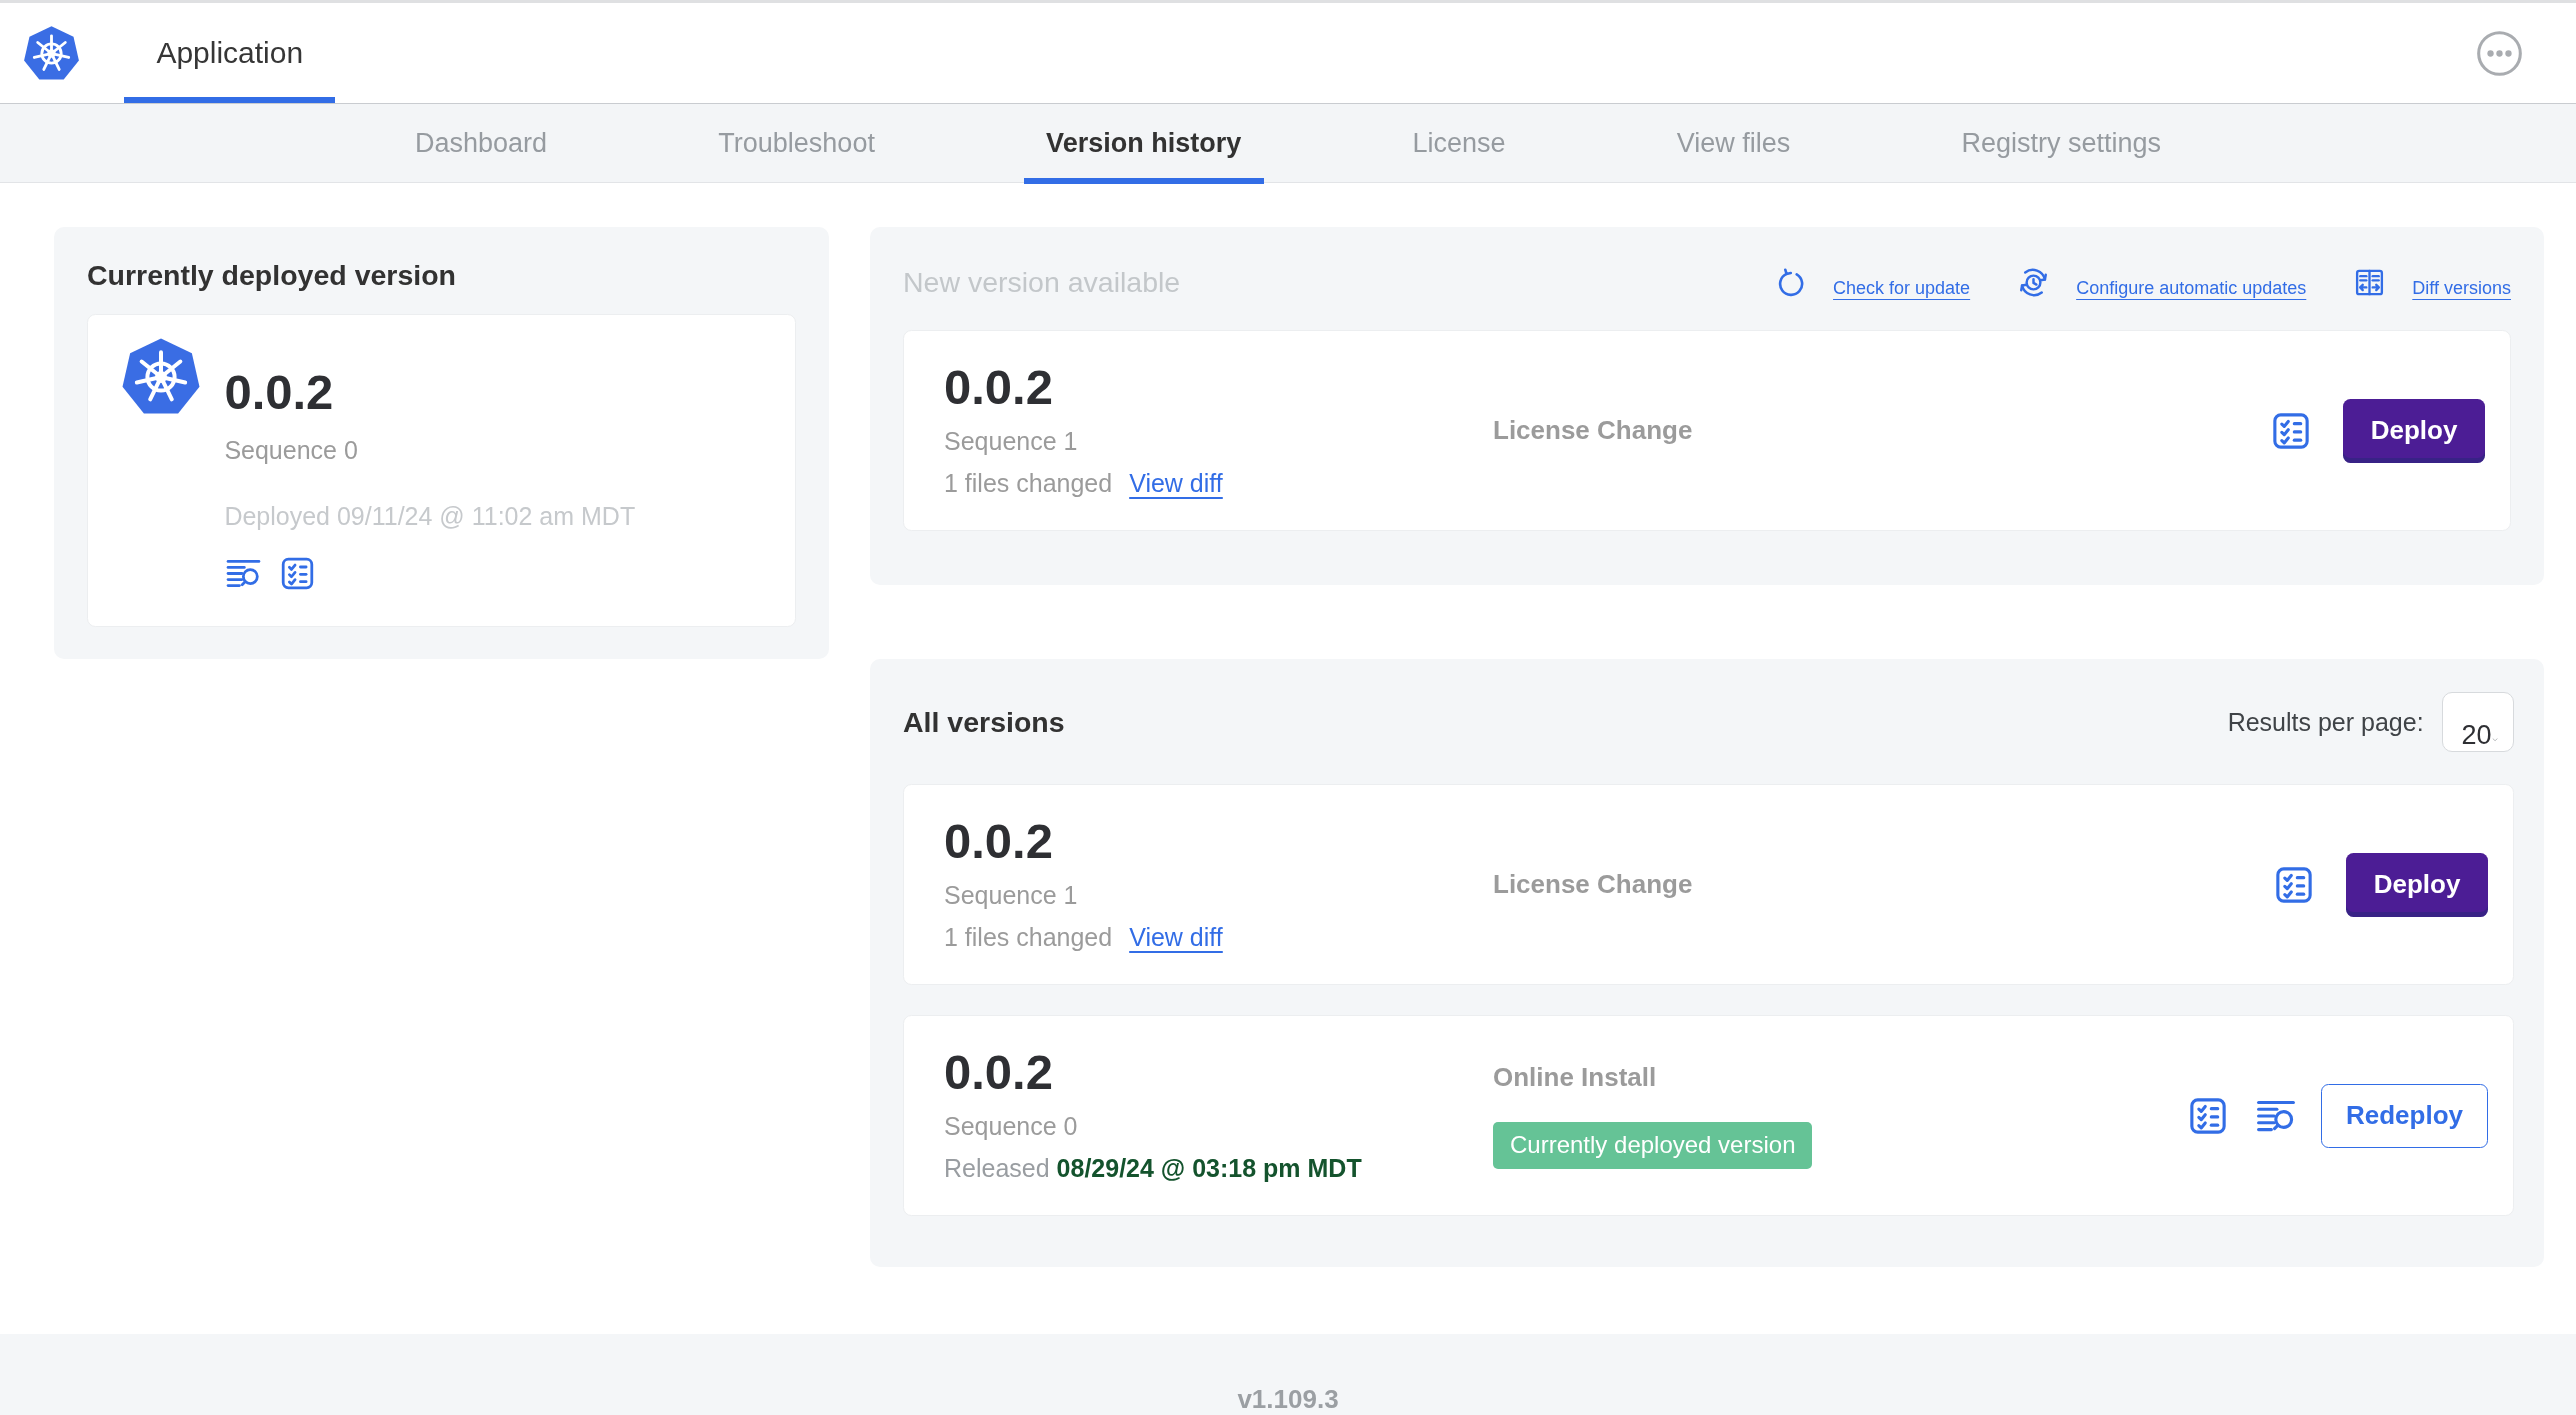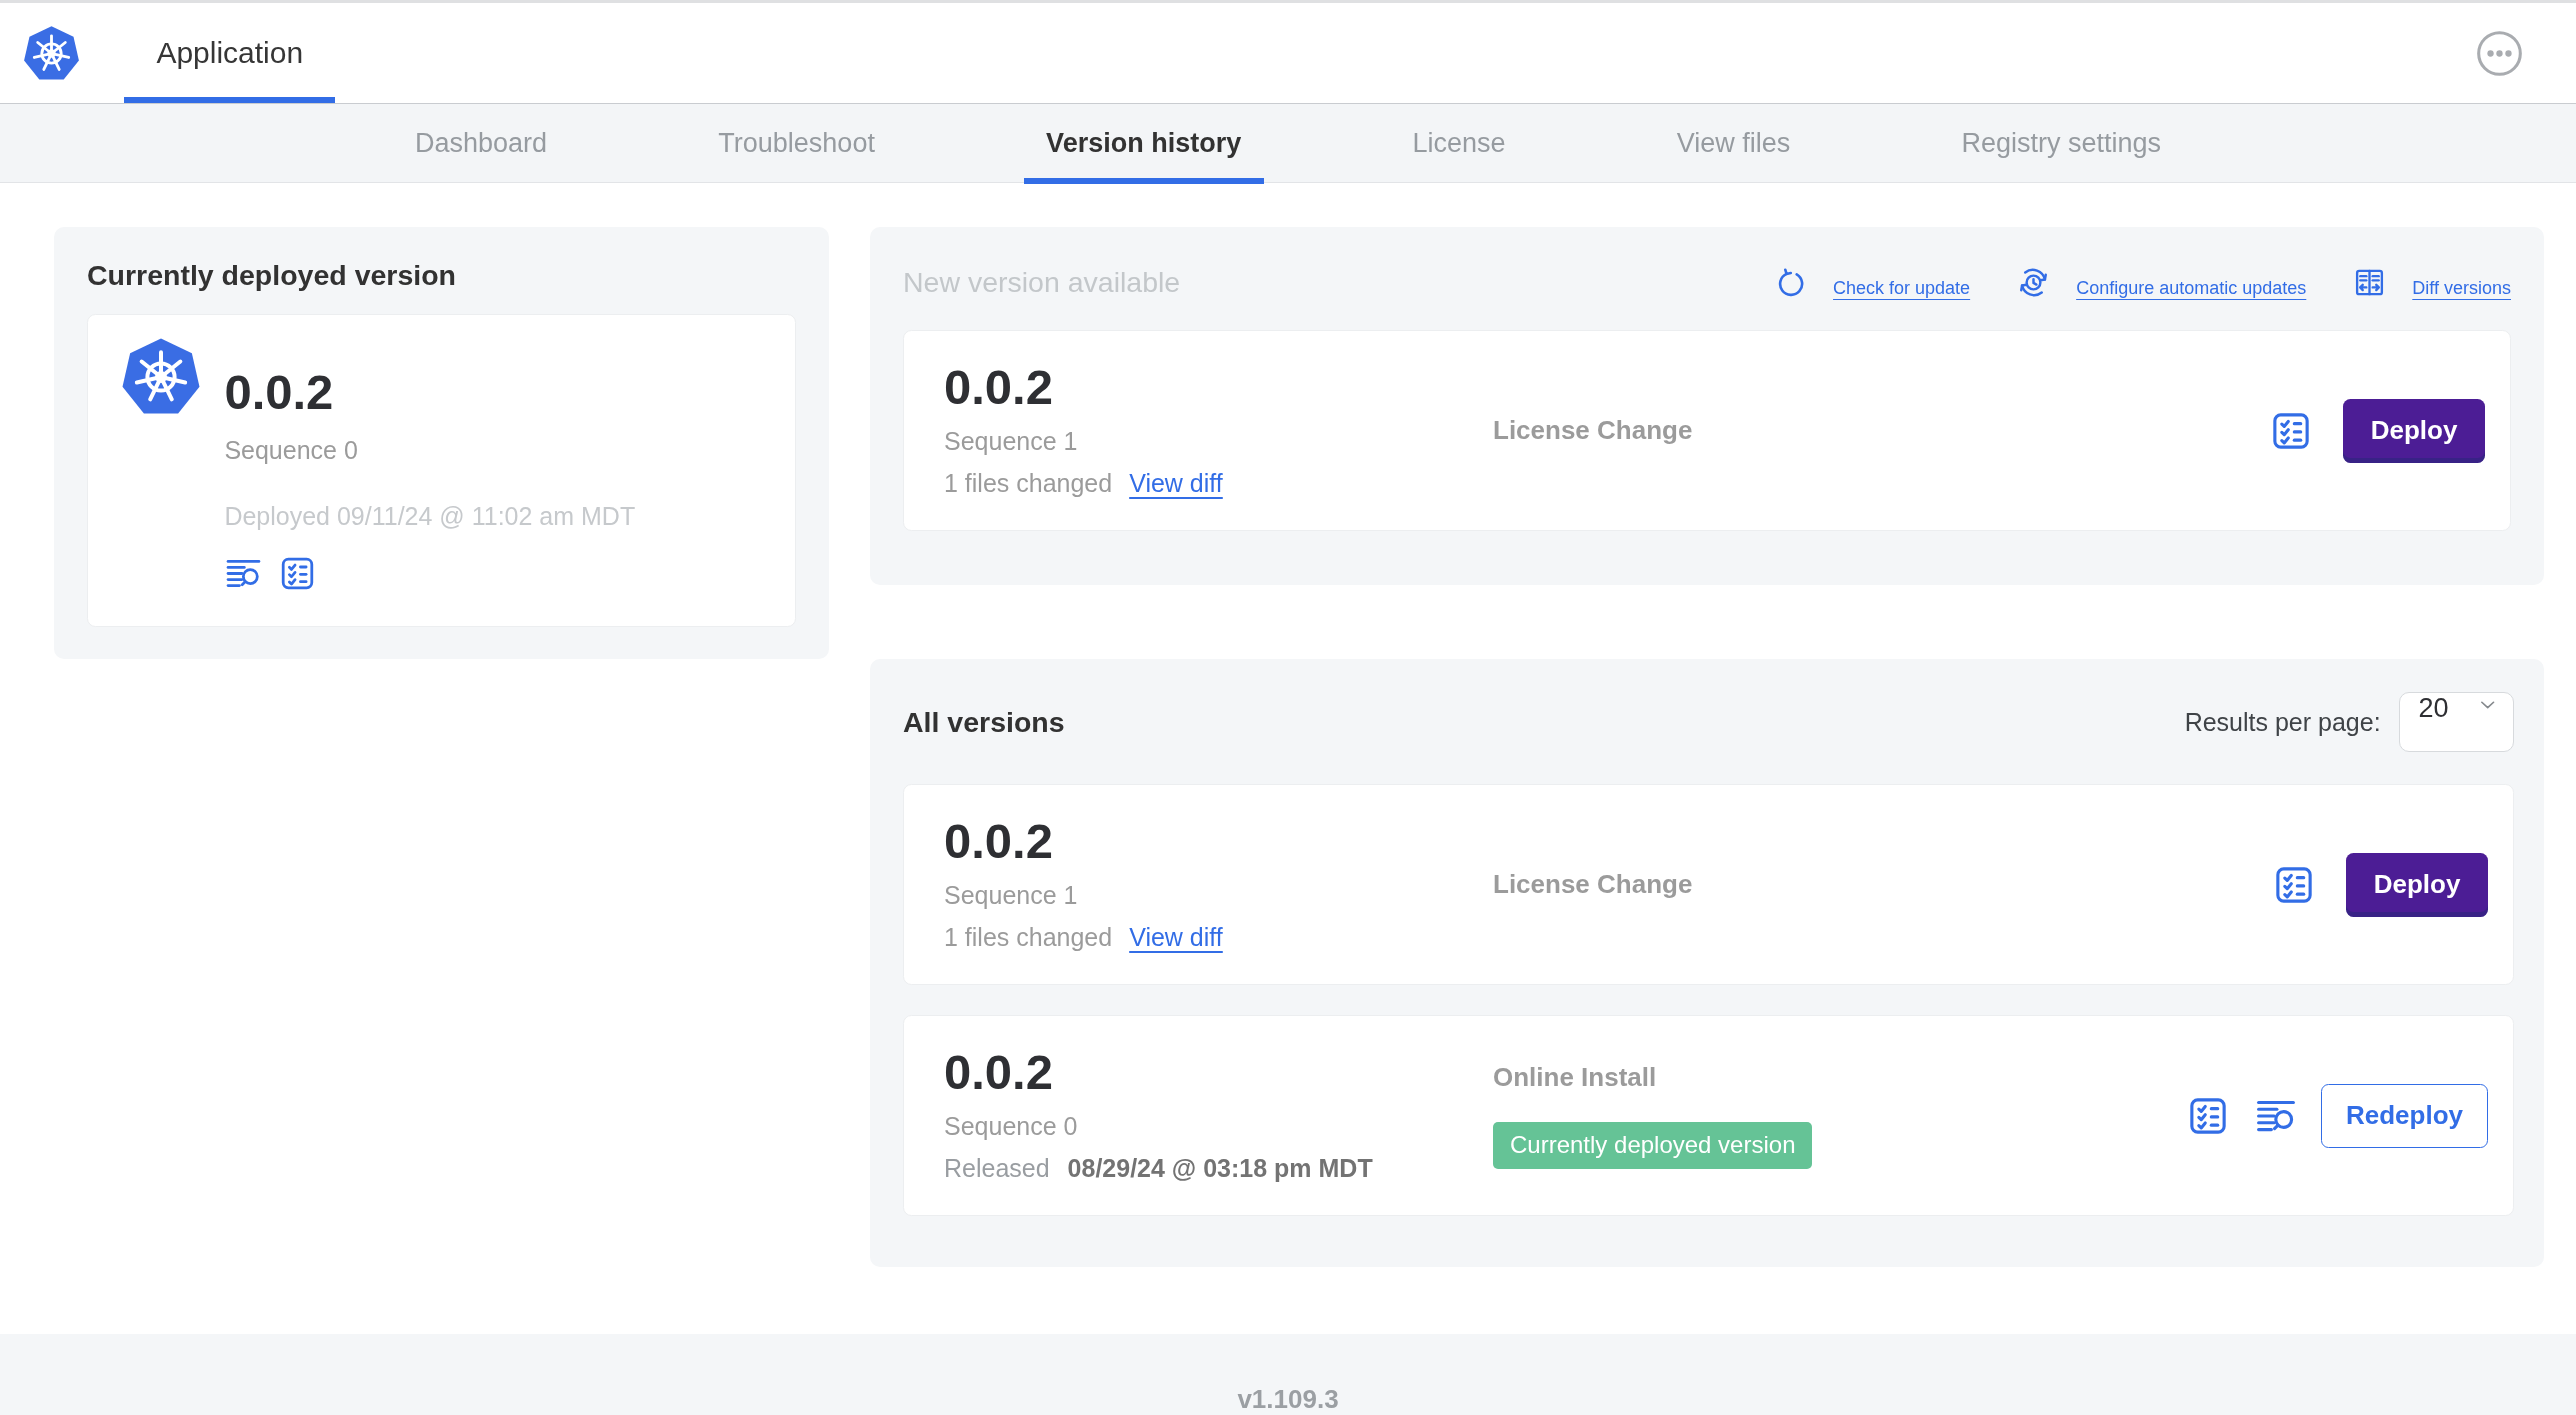--- a/index.html
+++ b/index.html
@@ -75,29 +75,29 @@
     font-family: inherit; font-size: 26px; font-weight: 700; display: flex; align-items: center; justify-content: center;
     box-shadow: inset 0 -5px 0 rgba(21,45,105,0.35); cursor: pointer; }
   .btn-outline { width: 167px; height: 64px; background: #fff; border: 1.7px solid #326de6; border-radius: 7.5px; color: #326de6;
     font-family: inherit; font-size: 26px; font-weight: 600; display: flex; align-items: center; justify-content: center; cursor: pointer; }
   .row-gap28 { gap: 23.4px; }
 
   .all-versions-panel { margin-top: 74px; height: 608px; padding: 33px 30px 0 33px; }
   .av-header { display: flex; align-items: center; }
   .rpp { margin-left: auto; display: flex; align-items: center; gap: 18.4px; }
   .rpp-label { font-size: 25px; color: #3f4347; }
-  .rpp-select { width: 115px; height: 60px; background: #fff; border: 1.7px solid #d7dadd; border-radius: 10px;
-    display: flex; align-items: flex-start; justify-content: space-between; padding: 0 13.4px 0 18.4px;
+  .rpp-select { width: 72px; height: 60px; background: #fff; border: 1.7px solid #d7dadd; border-radius: 10px;
+    display: flex; align-items: flex-end; justify-content: space-between; padding: 0 13.4px 0 18.4px;
     font-size: 27px; color: #2e2f33; cursor: pointer; }
   .chevron { width: 23.4px; height: 23.4px; }
   .av-card1 { margin-top: 32px; }
   .av-card2 { margin-top: 30px; }
   .released-line { margin-top: 13.4px; font-size: 25px; }
   .released-prefix { color: #999da1; }
-  .released-date { color: #737373; font-weight: 700; margin-left: 11px; }
+  .released-date { color: #14532d; font-weight: 700; }
 
   
   .footer { height: 81px; background: #f4f6f8; display: flex; align-items: flex-end; justify-content: center; flex-shrink: 0; font-weight: bold; }
   .footer-version { font-size: 26px; color: #9b9fa3; }
 </style>
 </head>
 <body>
 
 <div class="top-strip"></div>
 

